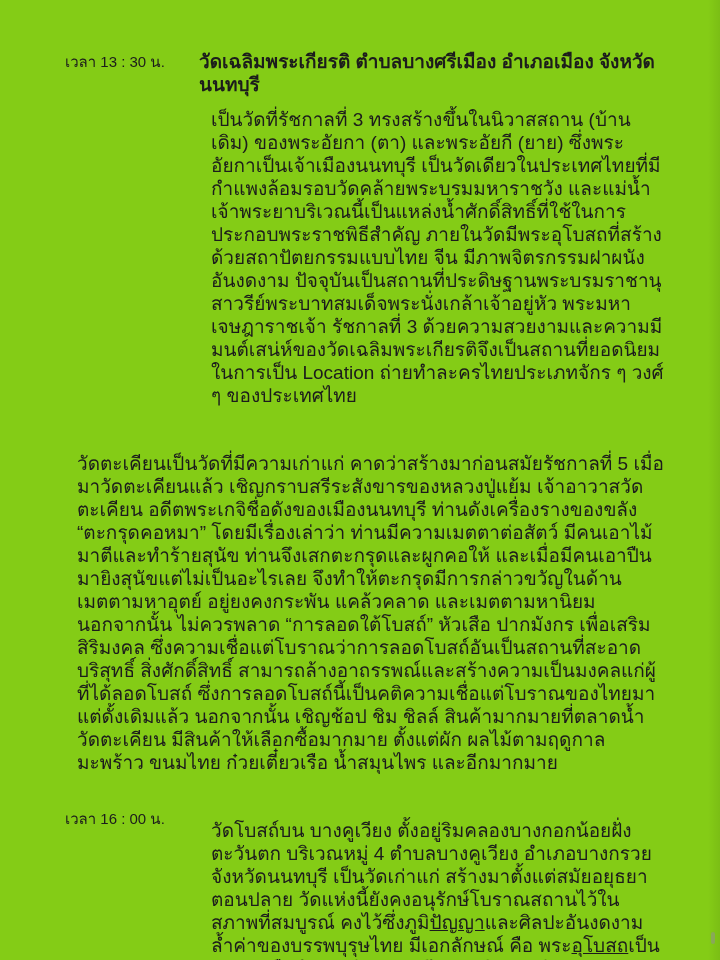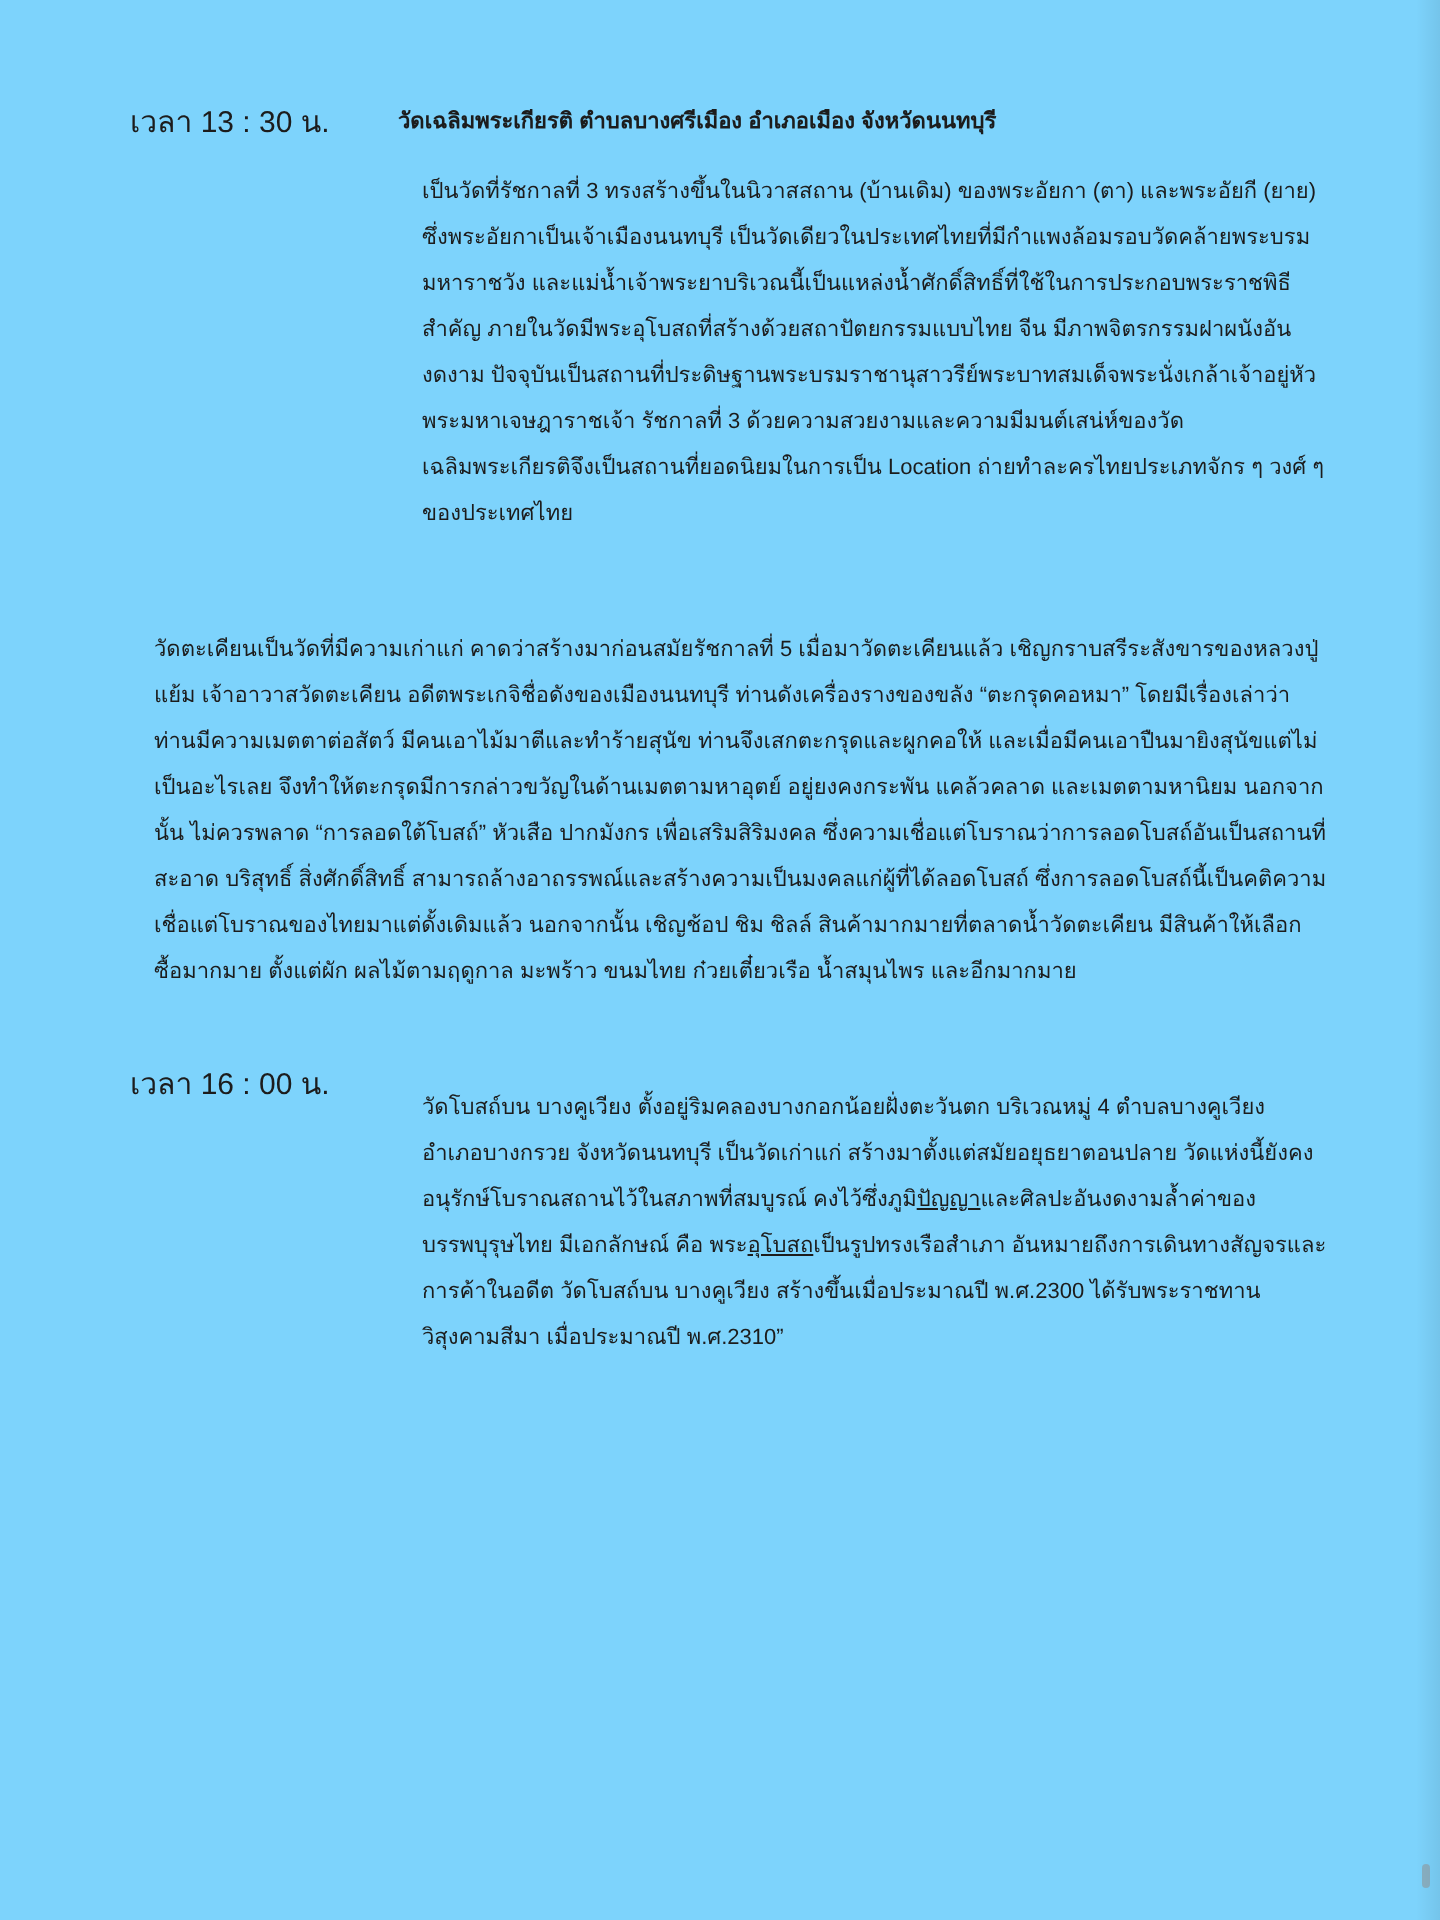--- a/index.html
+++ b/index.html
@@ -6,21 +6,21 @@
   body{
     width:720px;height:960px;
     background:#ffffff;
     font-family:"Liberation Sans", sans-serif;
     color:#1c1c1c;
     position:relative;
     overflow:hidden;
   }
   .page{
     position:absolute;inset:0;
-    background:#7dd3fc;
+    background:#84cc16;
     padding:50px 44px 0 65px;
     box-sizing:border-box;
   }
   
   .scan-edge-right{
     position:absolute;top:0;right:0;width:12px;height:100%;
     background:linear-gradient(to right, rgba(0,0,0,0), rgba(0,0,0,0.07));
     pointer-events:none;
   }
   .scan-speck{
@@ -34,21 +34,21 @@
   }
   .time-col{
     flex:0 0 134px;
     font-size:15px;
     line-height:23px;
     white-space:nowrap;
   }
   .section.ret .time-col{flex:0 0 105px;}
   .content-col{
     flex:1 1 auto;
-    font-size:11px;
+    font-size:19px;
     line-height:23px;
     text-align:left;
     overflow-wrap:break-word;
   }
   .sec-title{
     font-weight:700;
     margin:0;
   }
   .sec-body{
     margin:12px;

